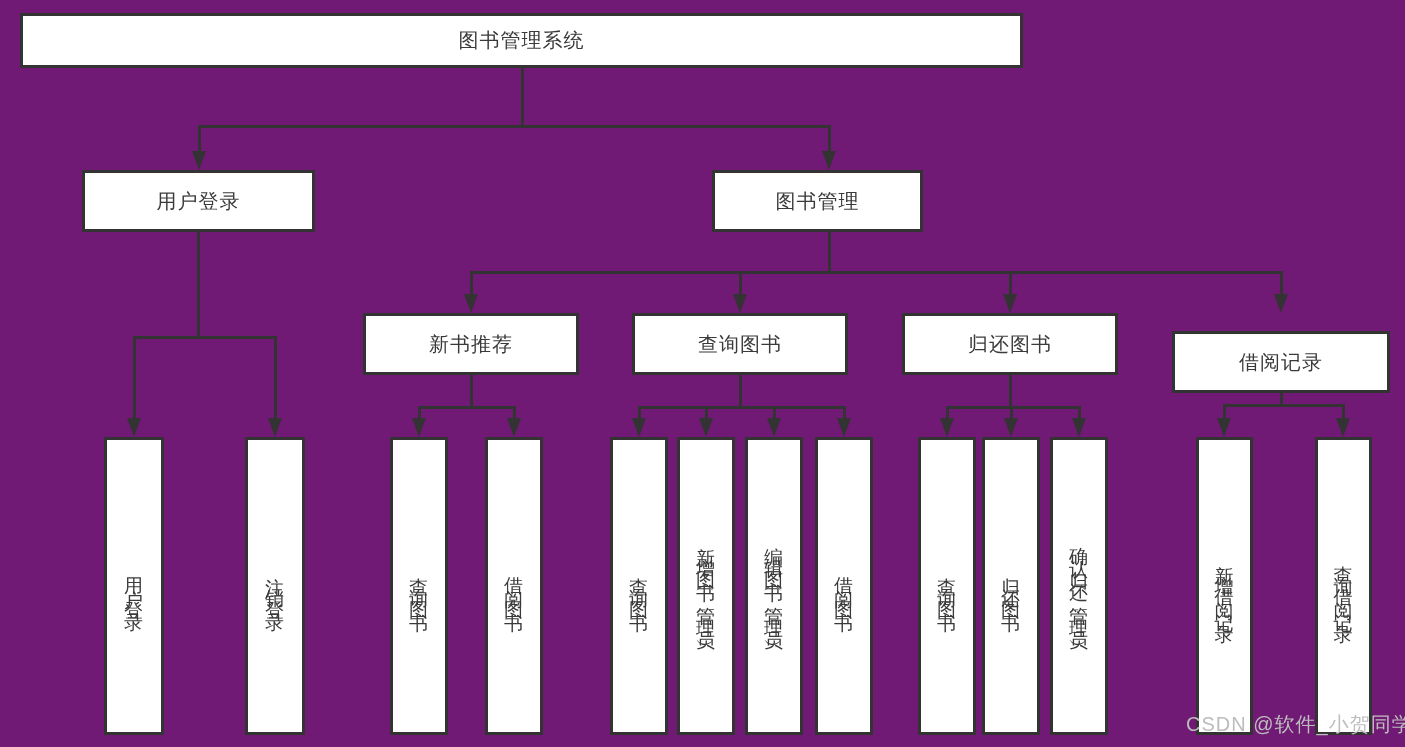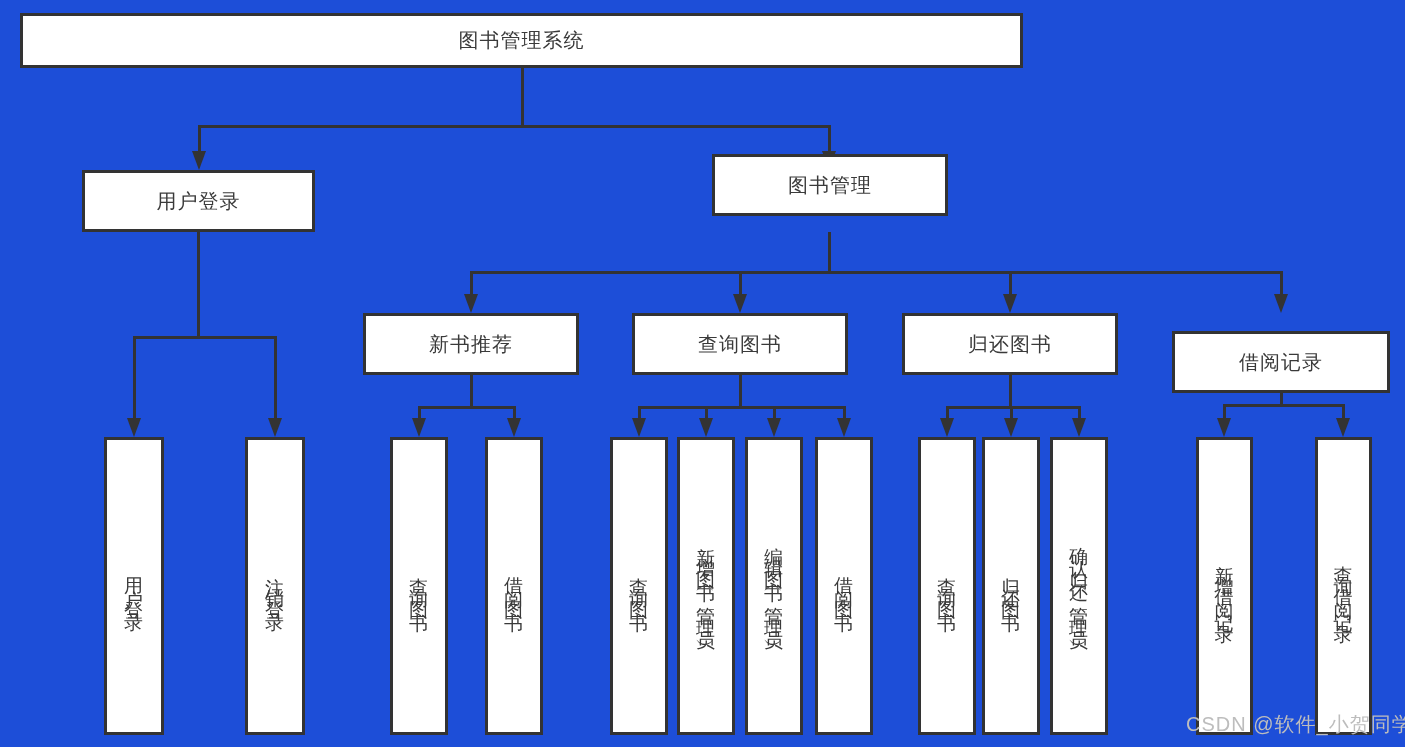--- a/index.html
+++ b/index.html
@@ -5,21 +5,21 @@
   html, body {
     margin: 0;
     padding: 0;
     background: #ffffff;
     font-family: "Liberation Sans", "DejaVu Sans", sans-serif;
   }
   .canvas {
     position: relative;
     width: 1405px;
     height: 747px;
-    background: #1d4ed8;
+    background: #701a75;
     overflow: hidden;
   }
   .node {
     position: absolute;
     box-sizing: border-box;
     border: 3px solid #333333;
     background: #ffffff;
     color: #3a3a3a;
     display: flex;
     align-items: center;
@@ -111,21 +111,21 @@
       <div class="arrow" style="left: 699px; top: 418px;"></div>
       <div class="arrow" style="left: 767px; top: 418px;"></div>
       <div class="arrow" style="left: 837px; top: 418px;"></div>
       <div class="arrow" style="left: 940px; top: 418px;"></div>
       <div class="arrow" style="left: 1004px; top: 418px;"></div>
       <div class="arrow" style="left: 1072px; top: 418px;"></div>
       <div class="arrow" style="left: 1217px; top: 418px;"></div>
       <div class="arrow" style="left: 1336px; top: 418px;"></div>
       <div class="node" style="left: 20px; top: 13px; width: 1003px; height: 55px;">图书管理系统</div>
       <div class="node" style="left: 82px; top: 170px; width: 233px; height: 62px;">用户登录</div>
-      <div class="node" style="left: 712px; top: 154px; width: 236px; height: 62px;">图书管理</div>
+      <div class="node" style="left: 712px; top: 170px; width: 211px; height: 62px;">图书管理</div>
       <div class="node" style="left: 363px; top: 313px; width: 216px; height: 62px;">新书推荐</div>
       <div class="node" style="left: 632px; top: 313px; width: 216px; height: 62px;">查询图书</div>
       <div class="node" style="left: 902px; top: 313px; width: 216px; height: 62px;">归还图书</div>
       <div class="node" style="left: 1172px; top: 331px; width: 218px; height: 62px;">借阅记录</div>
       <div class="node vertical" style="left: 104px; top: 437px; width: 60px; height: 298px;">用户登录</div>
       <div class="node vertical" style="left: 245px; top: 437px; width: 60px; height: 298px;">注销登录</div>
       <div class="node vertical" style="left: 390px; top: 437px; width: 58px; height: 298px;">查询图书</div>
       <div class="node vertical" style="left: 485px; top: 437px; width: 58px; height: 298px;">借阅图书</div>
       <div class="node vertical" style="left: 610px; top: 437px; width: 58px; height: 298px;">查询图书</div>
       <div class="node vertical" style="left: 677px; top: 437px; width: 58px; height: 298px;">新增图书（管理员）</div>

